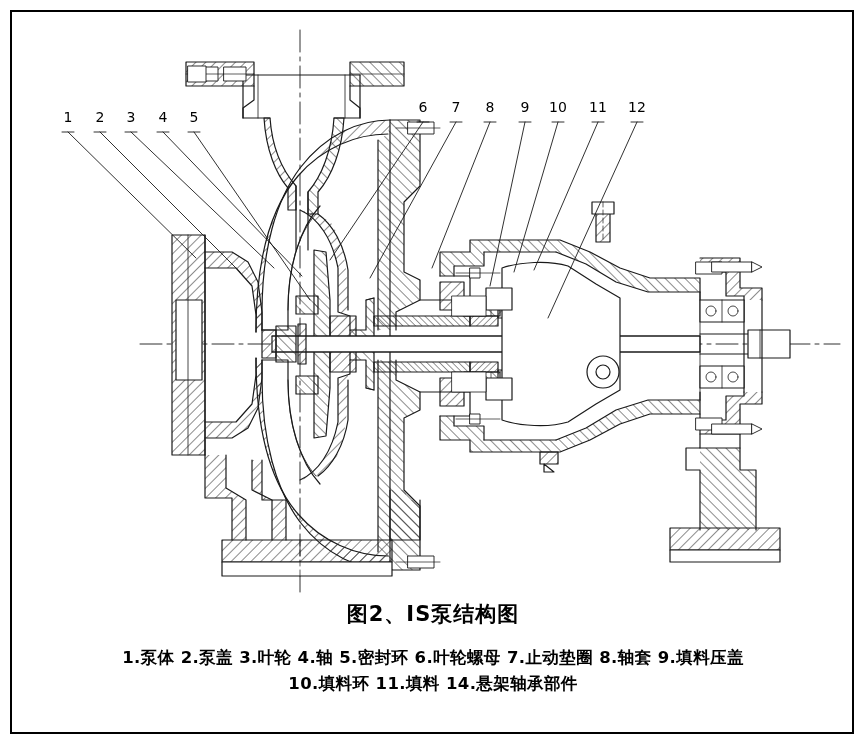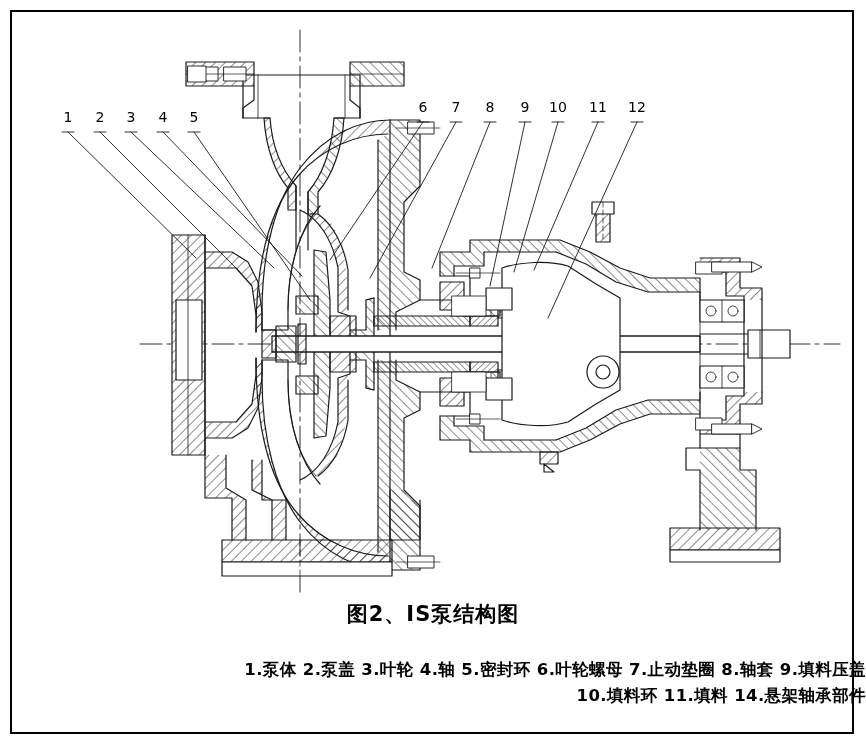--- a/index.html
+++ b/index.html
@@ -14,24 +14,23 @@
   .border-frame{
     position:absolute;left:10px;top:10px;width:844px;height:724px;
     border:2px solid #000;box-sizing:border-box;
   }
   svg.drawing{position:absolute;left:0;top:0;width:866px;height:744px;}
   .caption{
     position:absolute;left:0;top:600px;width:866px;text-align:center;
     font-size:21px;font-weight:bold;color:#000;letter-spacing:1px;
   }
   .legend{
-    position:absolute;left:0;top:645px;width:866px;text-align:right;
+    position:absolute;left:0;top:645px;width:866px;text-align:center;
     font-size:16.5px;font-weight:bold;color:#000;line-height:26px;
     letter-spacing:0.4px;
-    margin-top:12px;
   }
   .legend span{display:inline;}
   .callout-num{
     font-size:14px;fill:#000;font-family:"DejaVu Sans","Liberation Sans",sans-serif;
   }
 </style>
 </head>
 <body>
 
 <div id="page">

